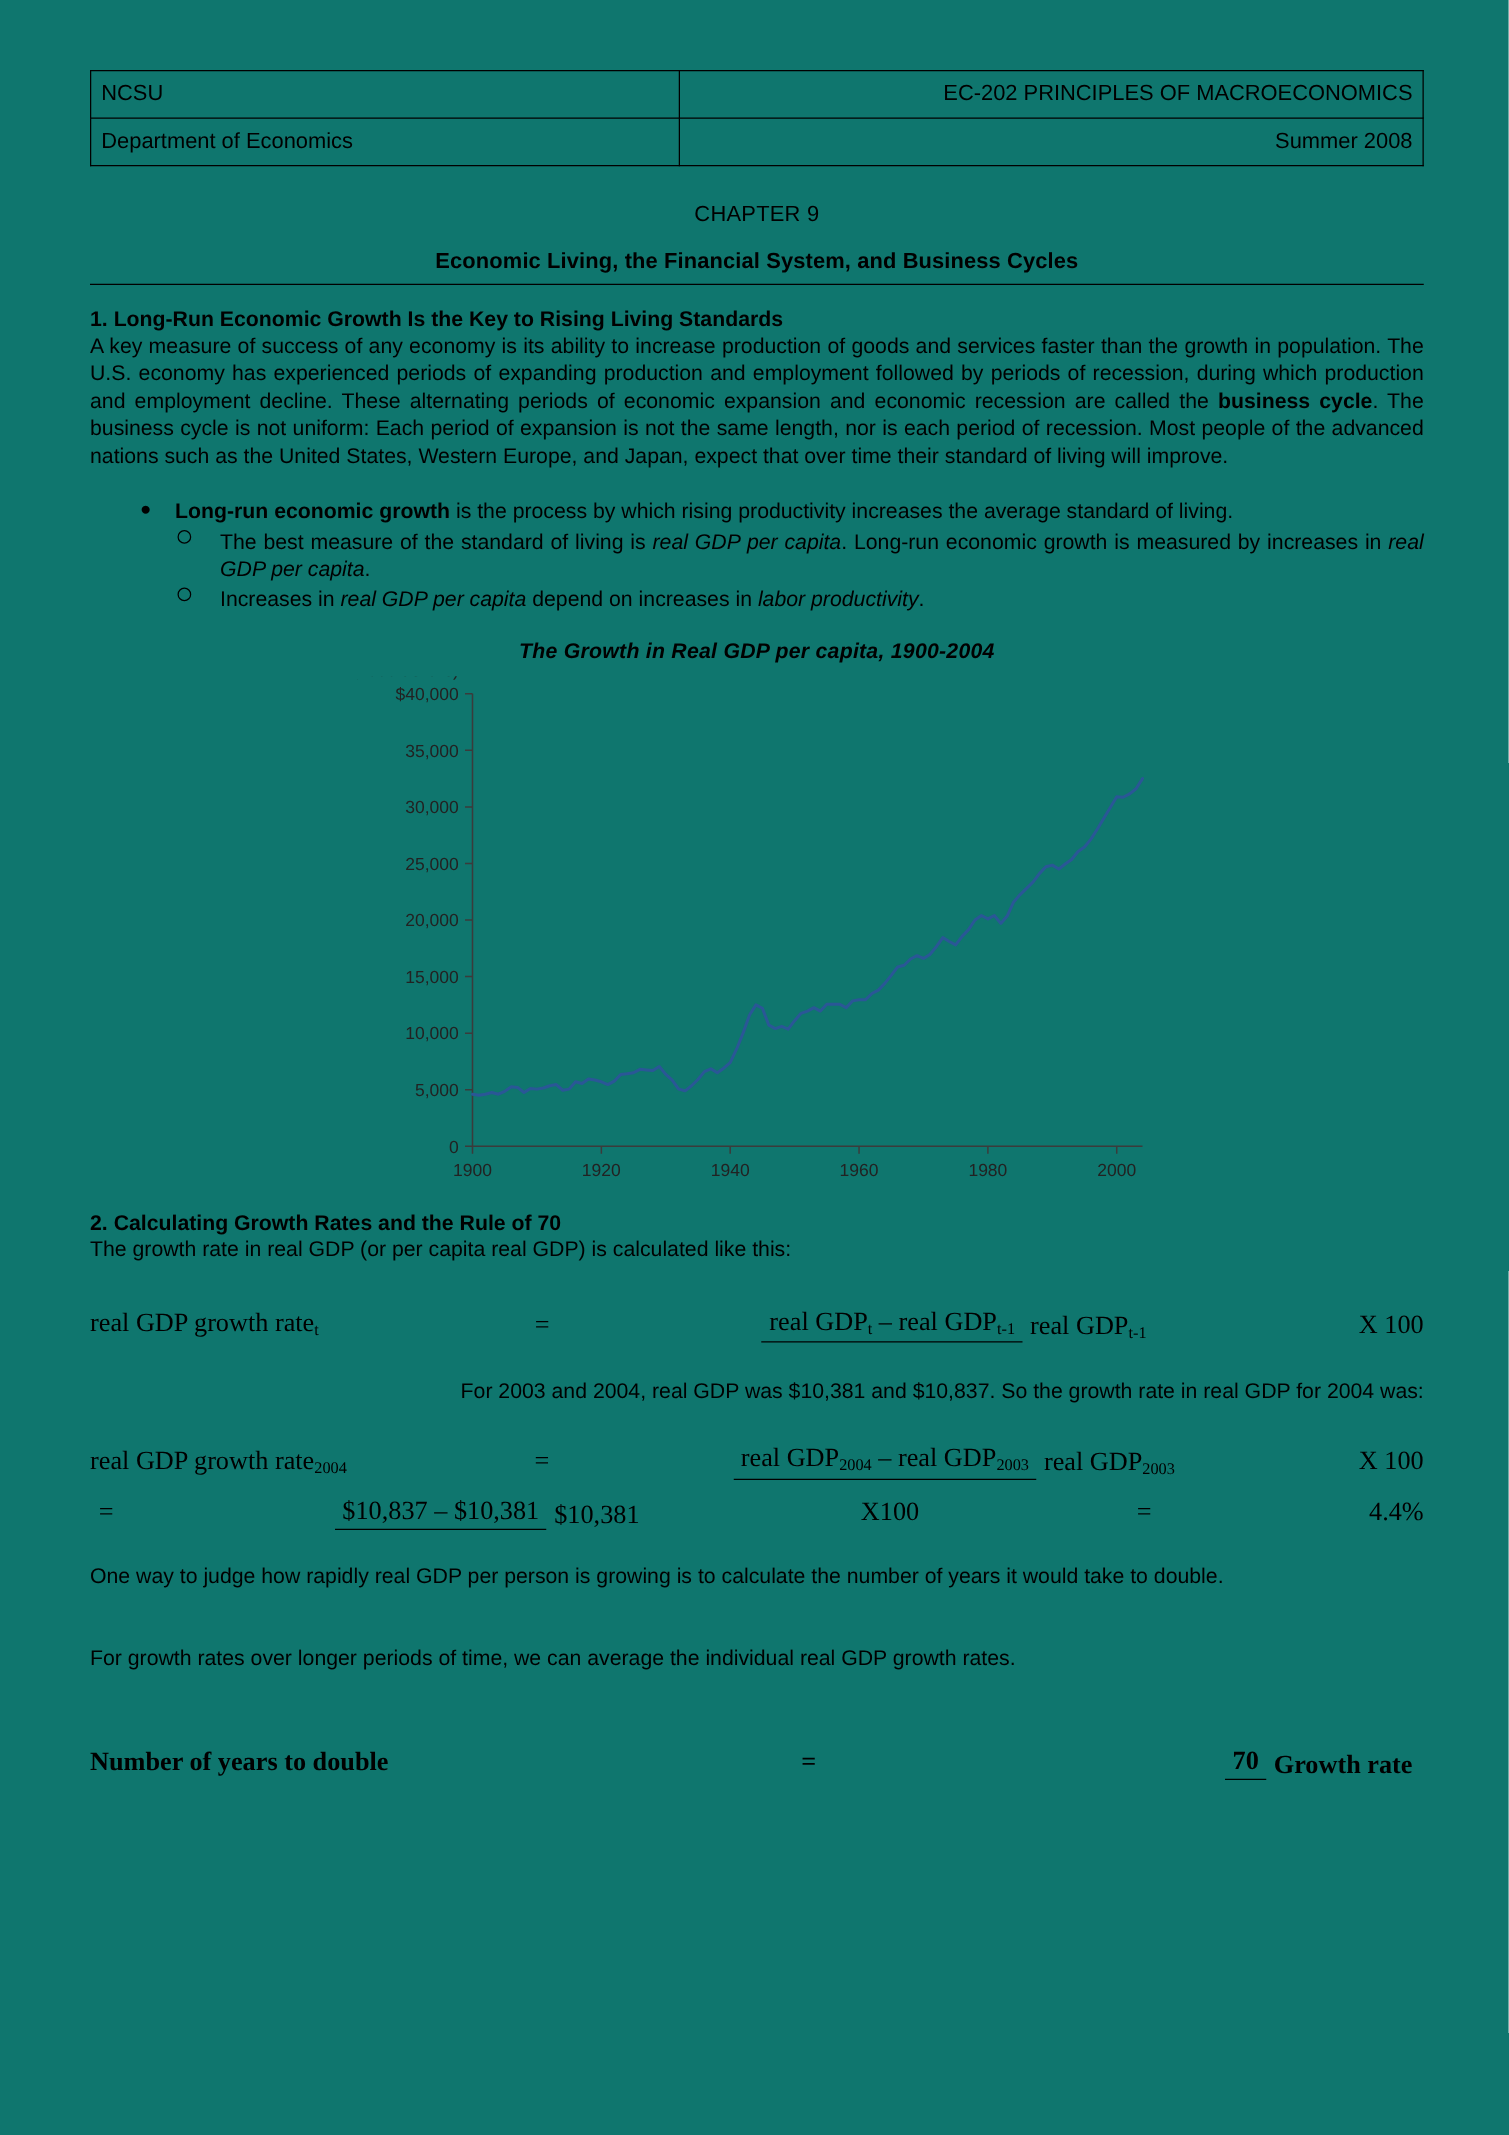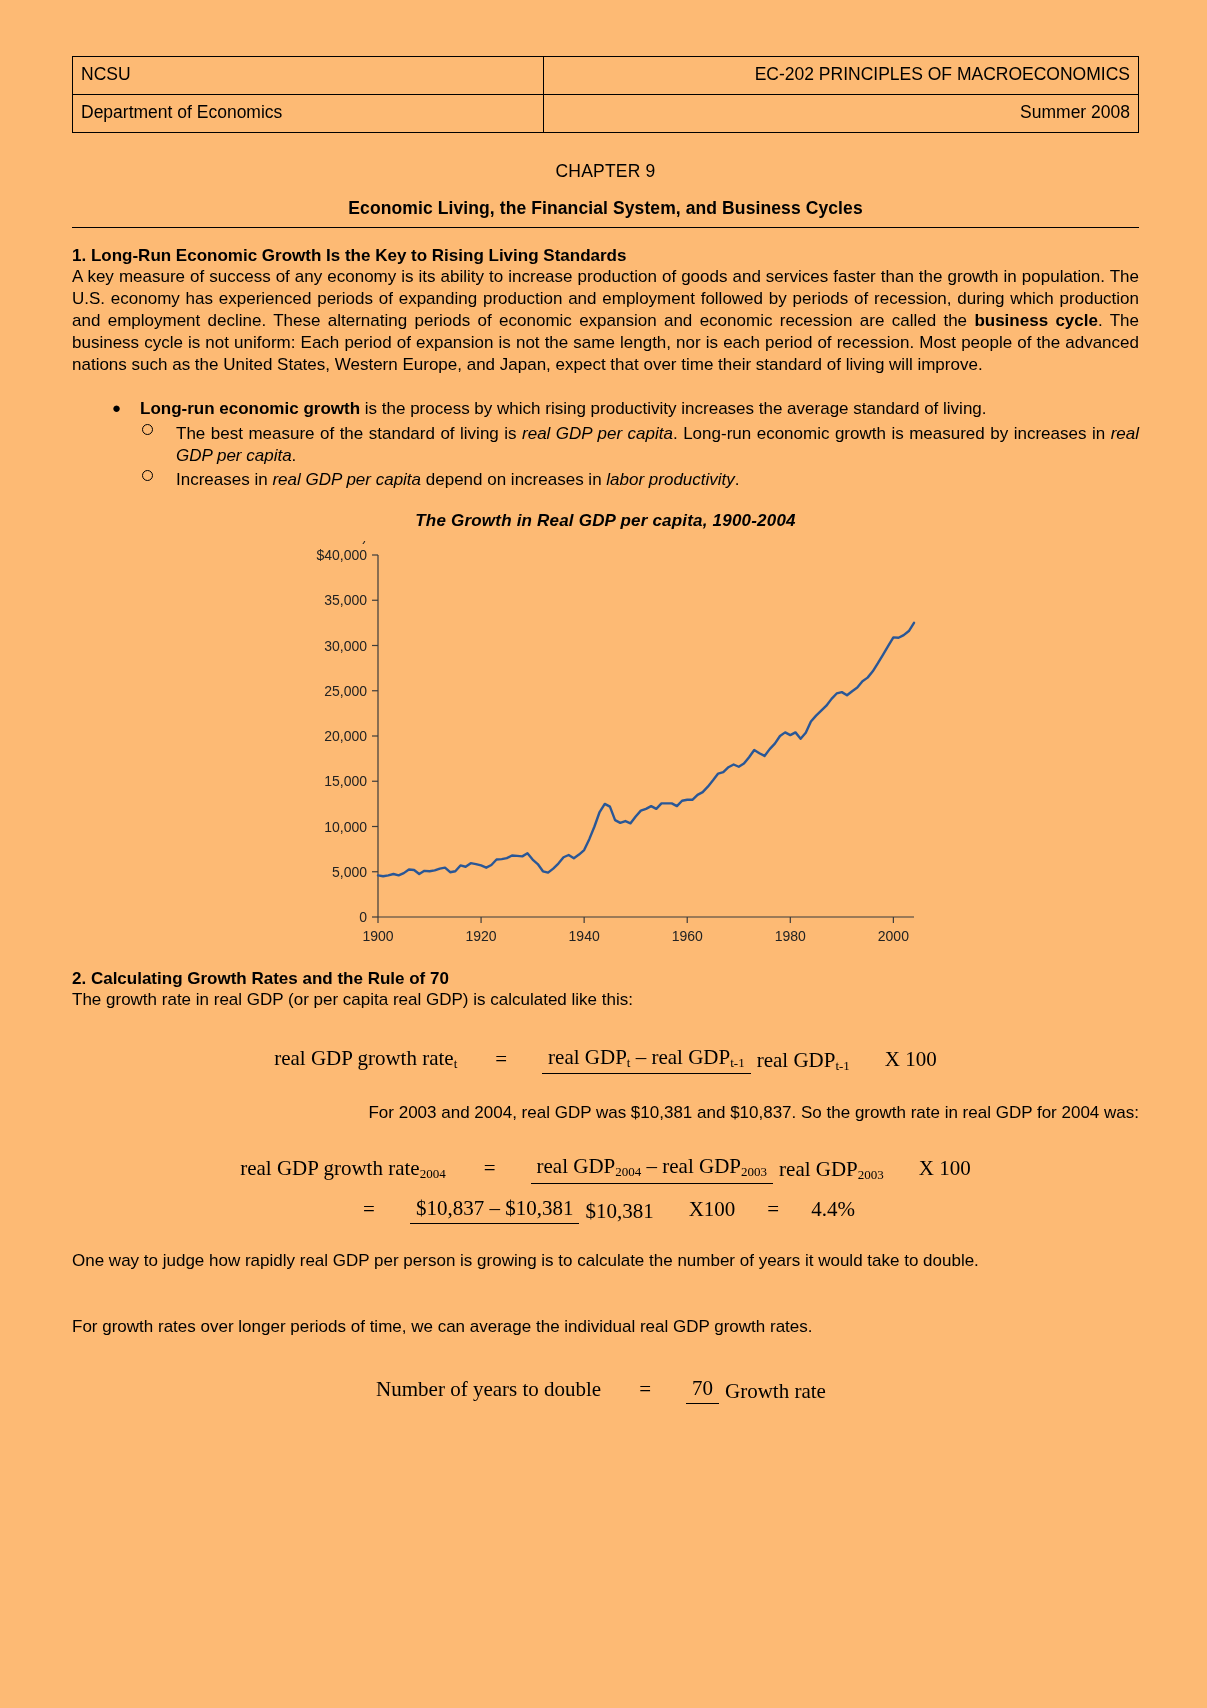--- a/index.html
+++ b/index.html
@@ -9,21 +9,21 @@
   }
   body {
     font-family: "Liberation Sans", sans-serif;
     color: #000000;
   }
   .page {
     position: relative;
     width: 1207px;
     height: 1708px;
     margin: 0 auto;
-    background: #fdba74;
+    background: #0f766e;
     box-sizing: border-box;
     padding: 56px 68px 0 72px;
   }
 
   
   .hdr-table {
     width: 100%;
     border-collapse: collapse;
     table-layout: fixed;
   }
@@ -150,29 +150,28 @@
     fill: none;
     stroke-width: 2.4;
     stroke-linejoin: round;
     stroke-linecap: round;
   }
 
   
   .math-row {
     display: flex;
     align-items: center;
-    justify-content: center;
+    justify-content: space-between;
     font-family: "Liberation Serif", serif;
     font-size: 21px;
-    gap: 25px;
   }
   .math-1 { margin-top: 34px; }
   .math-2 { margin-top: 30px; }
   .math-3 { margin-top: 12px; }
-  .math-4 { margin-top: 38px; }
+  .math-4 { margin-top: 58px; font-weight: bold; }
   .frac {
     display: inline-flex;
     flex-direction: row;
     align-items: center;
     margin: 0 3px;
   }
   .frac .num {
     padding: 0 6px 2px 6px;
     border-bottom: 1.3px solid #000;
     white-space: nowrap;

